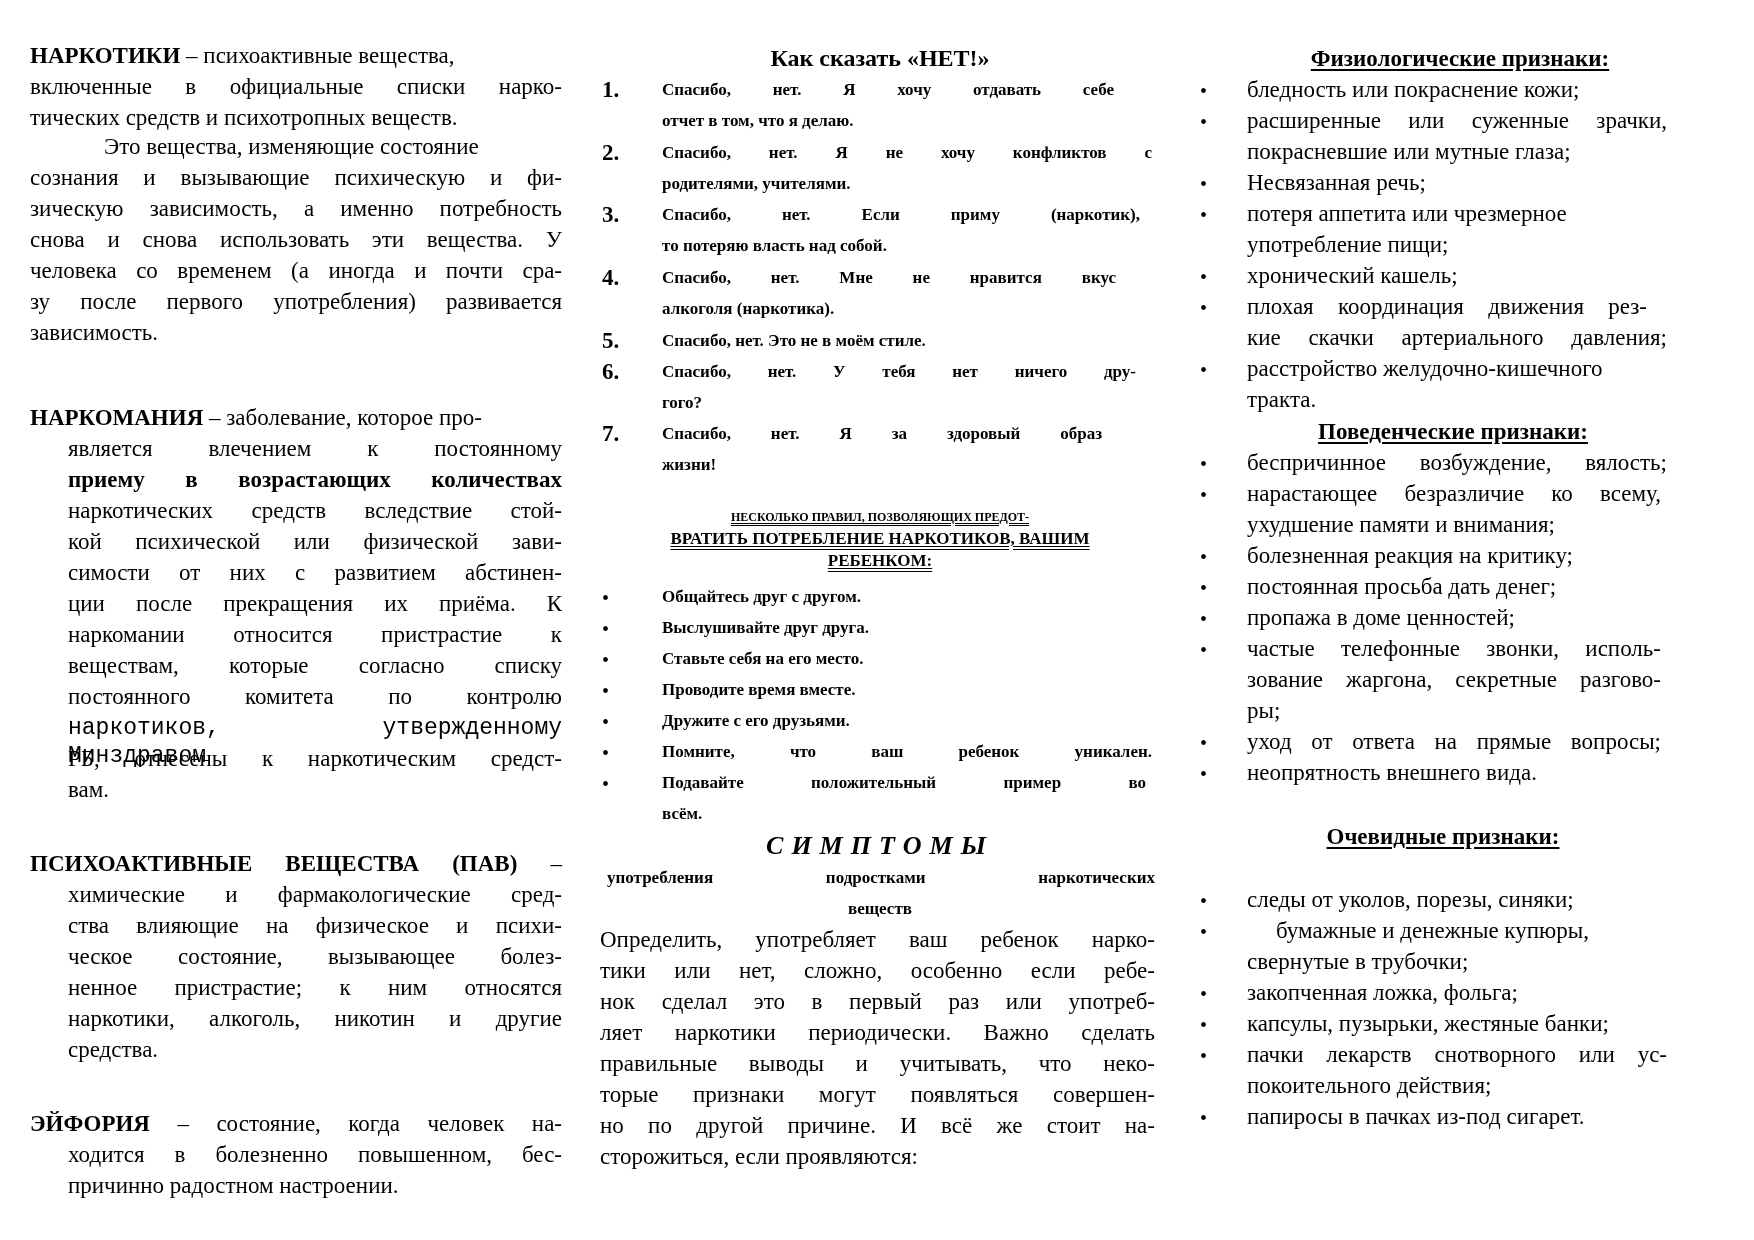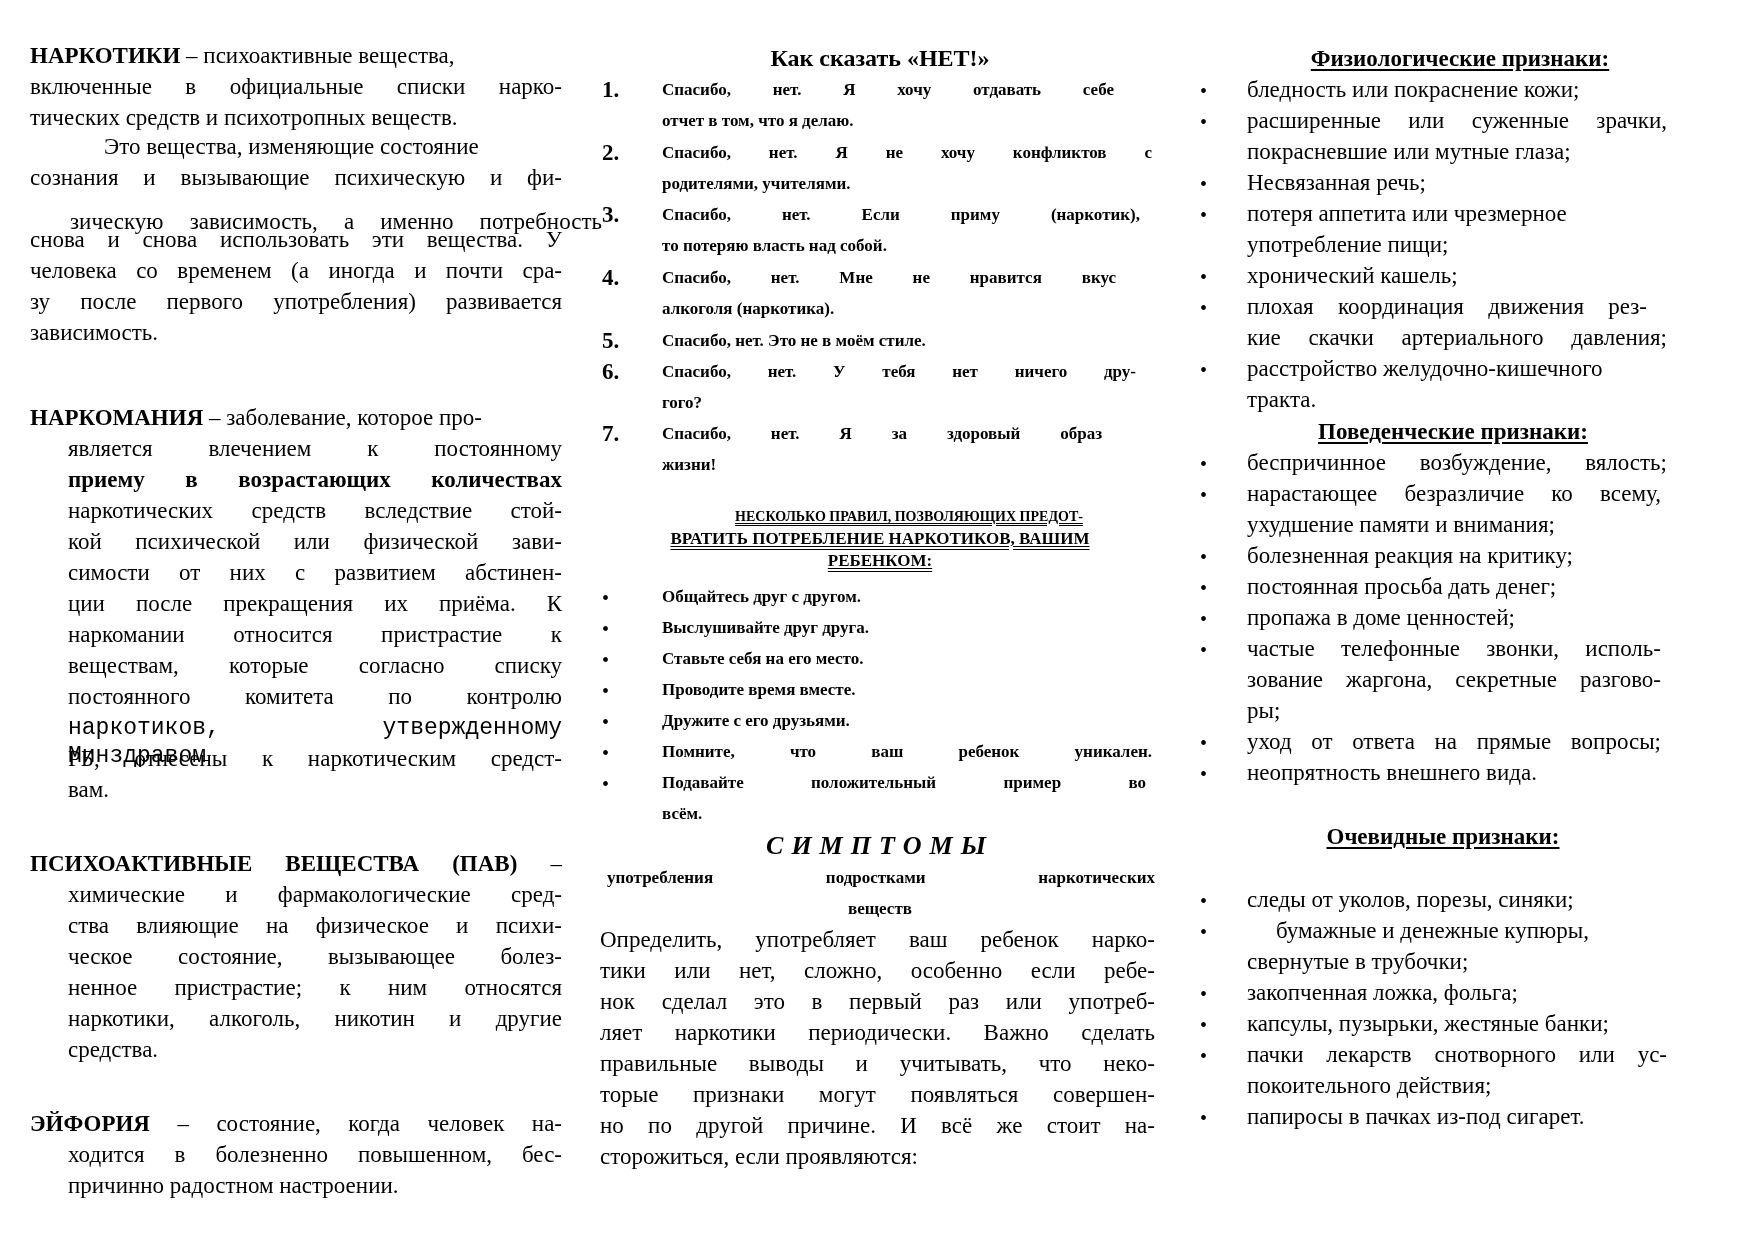--- a/index.html
+++ b/index.html
@@ -21,21 +21,21 @@
 
 <div>
 
   <div class="ln" style="left:30px;top:42px;">
     <span class="b">НАРКОТИКИ</span><span> – психоактивные  вещества,</span>
   </div>
   <div class="ln just" style="left:30px;top:73px;width:532px;">включенные  в  официальные  списки  нарко-</div>
   <div class="ln" style="left:30px;top:104px;">тических средств и психотропных веществ.</div>
   <div class="ln" style="left:104px;top:133px;">Это вещества, изменяющие состояние</div>
   <div class="ln just" style="left:30px;top:164px;width:532px;">сознания и вызывающие психическую и фи-</div>
-  <div class="ln just" style="left:30px;top:208px;width:532px;margin-left:40px;">зическую зависимость, а именно потребность</div>
+  <div class="ln just" style="left:30px;top:195px;width:532px;">зическую зависимость, а именно потребность</div>
   <div class="ln just" style="left:30px;top:226px;width:532px;">снова и снова использовать эти вещества. У</div>
   <div class="ln just" style="left:30px;top:257px;width:532px;">человека со временем (а иногда и почти сра-</div>
   <div class="ln just" style="left:30px;top:288px;width:532px;">зу после первого употребления) развивается</div>
   <div class="ln" style="left:30px;top:319px;">зависимость.</div>
 
   <div class="ln" style="left:30px;top:404px;">
     <span class="b">НАРКОМАНИЯ</span><span> – заболевание,  которое про-</span>
   </div>
   <div class="ln just" style="left:68px;top:435px;width:494px;">является   влечением   к   постоянному</div>
   <div class="ln just" style="left:68px;top:466px;width:494px;font-weight:bold;">приему   в  возрастающих  количествах</div>
@@ -90,21 +90,21 @@
   <div class="ln mid" style="left:662px;top:327px;">Спасибо, нет. Это  не  в  моём стиле.</div>
 
   <div class="num" style="left:602px;top:358px;">6.</div>
   <div class="ln mid just" style="left:662px;top:358px;width:474px;">Спасибо, нет. У  тебя  нет ничего  дру-</div>
   <div class="ln mid" style="left:662px;top:389px;">гого?</div>
 
   <div class="num" style="left:602px;top:420px;">7.</div>
   <div class="ln mid just" style="left:662px;top:420px;width:440px;">Спасибо, нет. Я за  здоровый  образ</div>
   <div class="ln mid" style="left:662px;top:451px;">жизни!</div>
 
-  <div class="ln b center" style="left:634px;top:506px;width:550px;font-size:14px;line-height:22px;"><span class="uu">НЕСКОЛЬКО  ПРАВИЛ, ПОЗВОЛЯЮЩИХ  ПРЕДОТ-</span></div>
+  <div class="ln b center" style="left:605px;top:506px;width:550px;font-size:12px;line-height:22px;"><span class="uu">НЕСКОЛЬКО  ПРАВИЛ, ПОЗВОЛЯЮЩИХ  ПРЕДОТ-</span></div>
   <div class="ln b center" style="left:605px;top:528px;width:550px;font-size:17px;line-height:22px;"><span class="uu">ВРАТИТЬ  ПОТРЕБЛЕНИЕ НАРКОТИКОВ, ВАШИМ</span></div>
   <div class="ln b center" style="left:605px;top:550px;width:550px;font-size:17px;line-height:22px;"><span class="uu">РЕБЕНКОМ:</span></div>
 
   <div class="bullet" style="left:602px;top:584px;">•</div>
   <div class="ln mid" style="left:662px;top:583px;">Общайтесь  друг  с  другом.</div>
   <div class="bullet" style="left:602px;top:615px;">•</div>
   <div class="ln mid" style="left:662px;top:614px;">Выслушивайте  друг  друга.</div>
   <div class="bullet" style="left:602px;top:646px;">•</div>
   <div class="ln mid" style="left:662px;top:645px;">Ставьте  себя на его  место.</div>
   <div class="bullet" style="left:602px;top:677px;">•</div>

